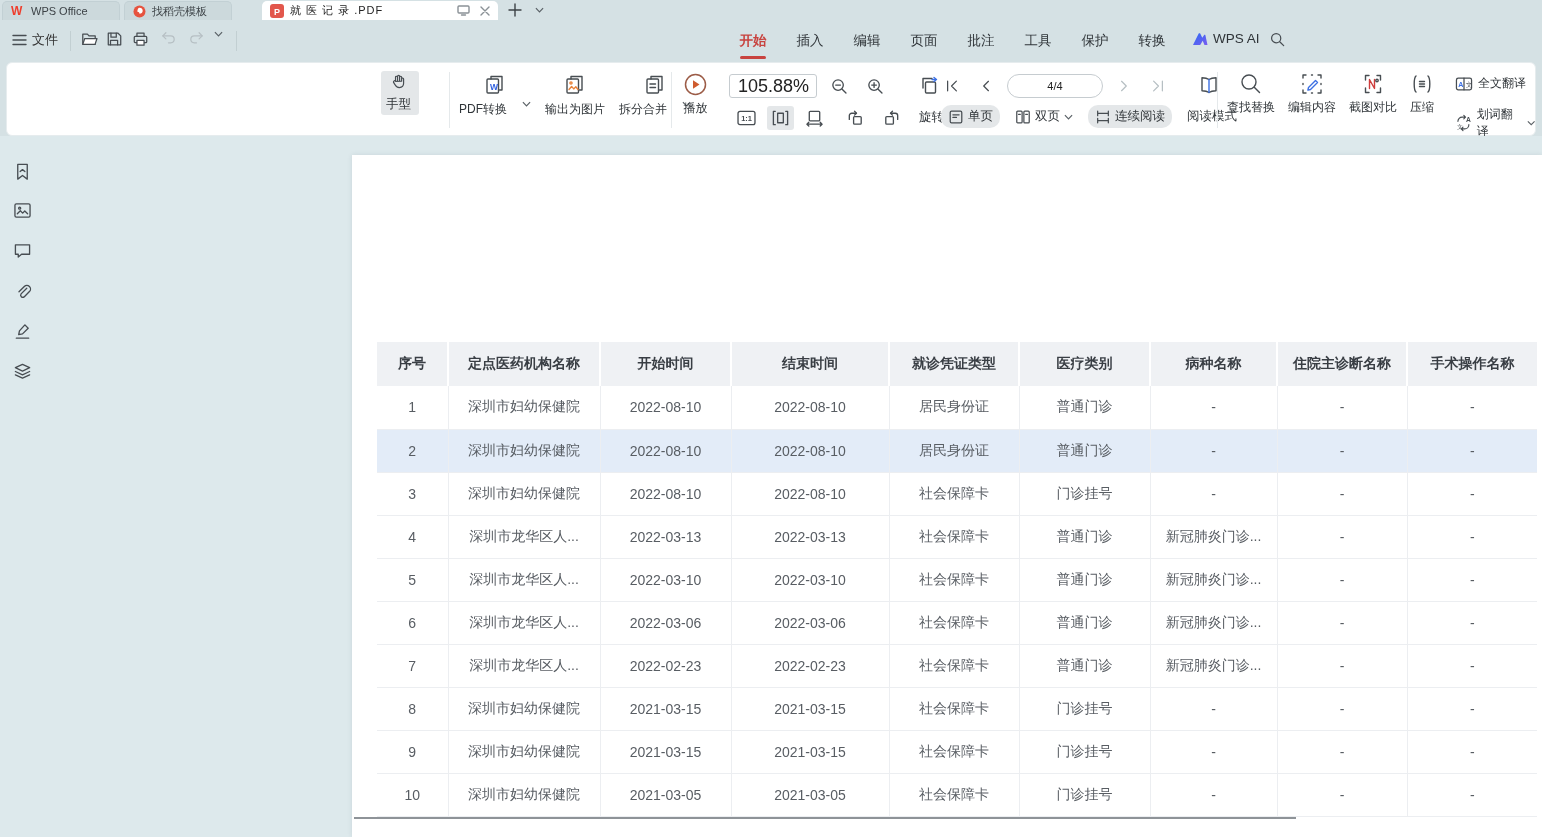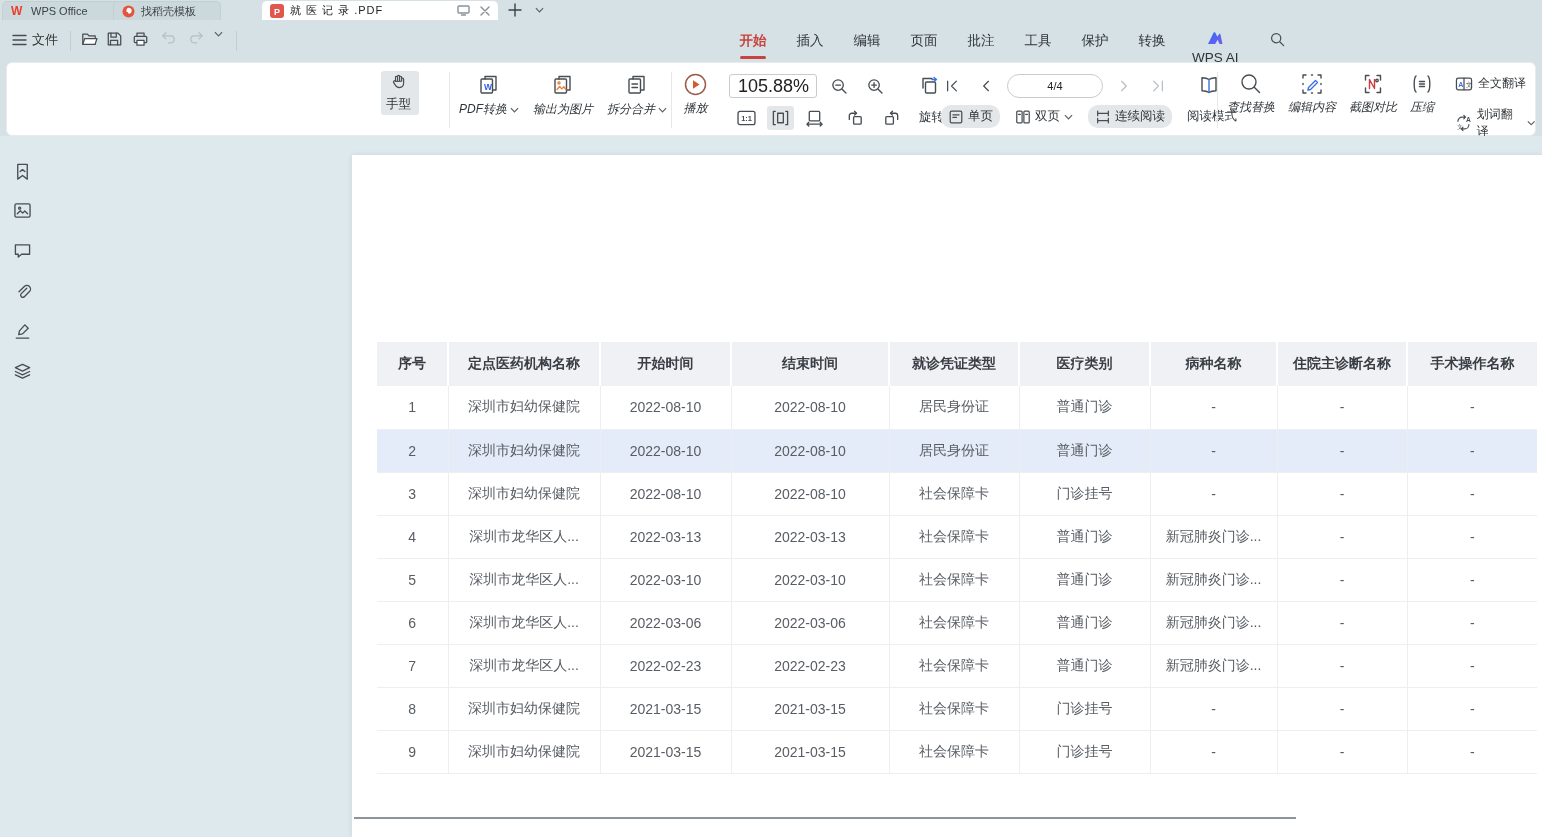--- a/index.html
+++ b/index.html
@@ -32,21 +32,21 @@
   .menuitem.active { color:#c8433f; font-weight:bold; }
   .menuitem.active::after { content:""; position:absolute; left:2px; right:2px; bottom:-9px; height:3px; background:#c8433f; border-radius:2px; }
   .wpsai { position:absolute; top:11px; display:flex; align-items:center; gap:5px; font-size:13.5px; color:#2f3438; }
 
   
   .ribbon { position:absolute; left:6px; top:62px; width:1530px; height:74px; background:#fff; border-radius:6px; border:1px solid #e6ecee; }
   .rdiv { position:absolute; top:9px; width:1px; height:56px; background:#e5e9eb; }
   .pill { background:#e4e7e9; border-radius:3px; }
   .toolrow { display:flex; align-items:center; gap:6px; font-size:12.5px; color:#2f3438; padding:2px 8px 2px 5px; border-radius:3px;flex-direction:column; }
   .stack { display:flex; flex-direction:column; align-items:center; gap:3px; font-size:12px; color:#2f3438; }
-  .stack .lbl { display:flex; align-items:center; gap:3px; white-space:nowrap;font-style:italic; }
+  .stack .lbl { display:flex; gap:15px; white-space:nowrap; }
   .rowtop { position:absolute; top:9px; display:flex; align-items:center; }
   .rowbot { position:absolute; top:42px; display:flex; align-items:center; font-size:12.5px; color:#2f3438; }
   .combo { width:88px; height:24px; border:1px solid #c6ccd0; border-radius:3px; display:flex; align-items:center; justify-content:space-between; padding:0 8px; font-size:18px; color:#222; }
   .pagebox { width:96px; height:24px; border:1px solid #c6ccd0; border-radius:12px; display:flex; align-items:center; justify-content:center; font-size:11px; color:#222; }
   .sq { display:flex; align-items:flex-start; justify-content:center; padding:3px 4px; border-radius:3px;font-weight:bold; }
   .viewbtn { display:flex; align-items:center; gap:4px; padding:3px 7px; border-radius:10px; white-space:nowrap; }
 
   
   .sidebar { position:absolute; left:0; top:136px; width:45px; bottom:0; background:#dde9ec; }
   .sideic { position:absolute; left:13px; }
@@ -67,21 +67,21 @@
 
 <div class="tabbar">
   <div class="tab tab-inactive" style="left:2px;width:118px;">
     <span class="tico">
       <svg width="14" height="12" viewBox="0 0 14 12">
           <text x="0" y="10" font-size="12" font-weight="bold" fill="#ee3d2c" font-family="Liberation Sans,sans-serif">W</text>
         </svg>
     </span>
     <span>WPS Office</span>
   </div>
-  <div class="tab tab-inactive" style="left:113px;width:108px;">
+  <div class="tab tab-inactive" style="left:124px;width:108px;">
     <span class="tico">
       <svg width="13" height="13" viewBox="0 0 13 13">
           <circle cx="6.5" cy="6.5" r="6" fill="#e6533f"></circle>
           <path d="M6.5 2.8c1.9 0 3.2 1.3 3.2 3s-1.4 3-3.2 3c0-1.3-.7-2-2.1-2-.1-2.2.7-4 2.1-4z" fill="#fff"></path>
         </svg>
     </span>
     <span>找稻壳模板</span>
   </div>
   <div class="tab tab-active" style="left:262px;width:236px;">
     <span class="tico">
@@ -165,21 +165,21 @@
 
   <div class="menuitem active" style="left:738px;">开始</div>
   <div class="menuitem" style="left:795px;">插入</div>
   <div class="menuitem" style="left:852px;">编辑</div>
   <div class="menuitem" style="left:909px;">页面</div>
   <div class="menuitem" style="left:966px;">批注</div>
   <div class="menuitem" style="left:1023px;">工具</div>
   <div class="menuitem" style="left:1080px;">保护</div>
   <div class="menuitem" style="left:1137px;">转换</div>
 
-  <div class="wpsai" style="left:1192px;flex-direction:column;">
+  <div class="wpsai" style="left:1192px;">
     <svg width="16" height="14" viewBox="0 0 16 14">
       <defs>
           <linearGradient id="gai" x1="0" y1="0" x2="1" y2="1">
             <stop offset="0" stop-color="#2b6bf3"></stop>
             <stop offset="1" stop-color="#7a5cf0"></stop>
           </linearGradient>
         </defs>
       <path d="M1 13L6.7 1.6c.3-.6 1.2-.6 1.5 0l2.1 4.2 1.7-2.6c.3-.5 1.1-.5 1.4.1L15.5 13h-3l-1.8-4.2L8.2 13z" fill="url(#gai)"></path>
     </svg>
     <span>WPS AI</span>
@@ -602,17 +602,28 @@
             <td>9</td>
             <td>深圳市妇幼保健院</td>
             <td>2021-03-15</td>
             <td>2021-03-15</td>
             <td>社会保障卡</td>
             <td>门诊挂号</td>
             <td>-</td>
             <td>-</td>
             <td>-</td>
           </tr>
+          <tr>
+            <td>10</td>
+            <td>深圳市妇幼保健院</td>
+            <td>2021-03-05</td>
+            <td>2021-03-05</td>
+            <td>社会保障卡</td>
+            <td>门诊挂号</td>
+            <td>-</td>
+            <td>-</td>
+            <td>-</td>
+          </tr>
         </tbody>
     </table>
     <div class="endline"></div>
   </div>
 </div>
 
 </body></html>

